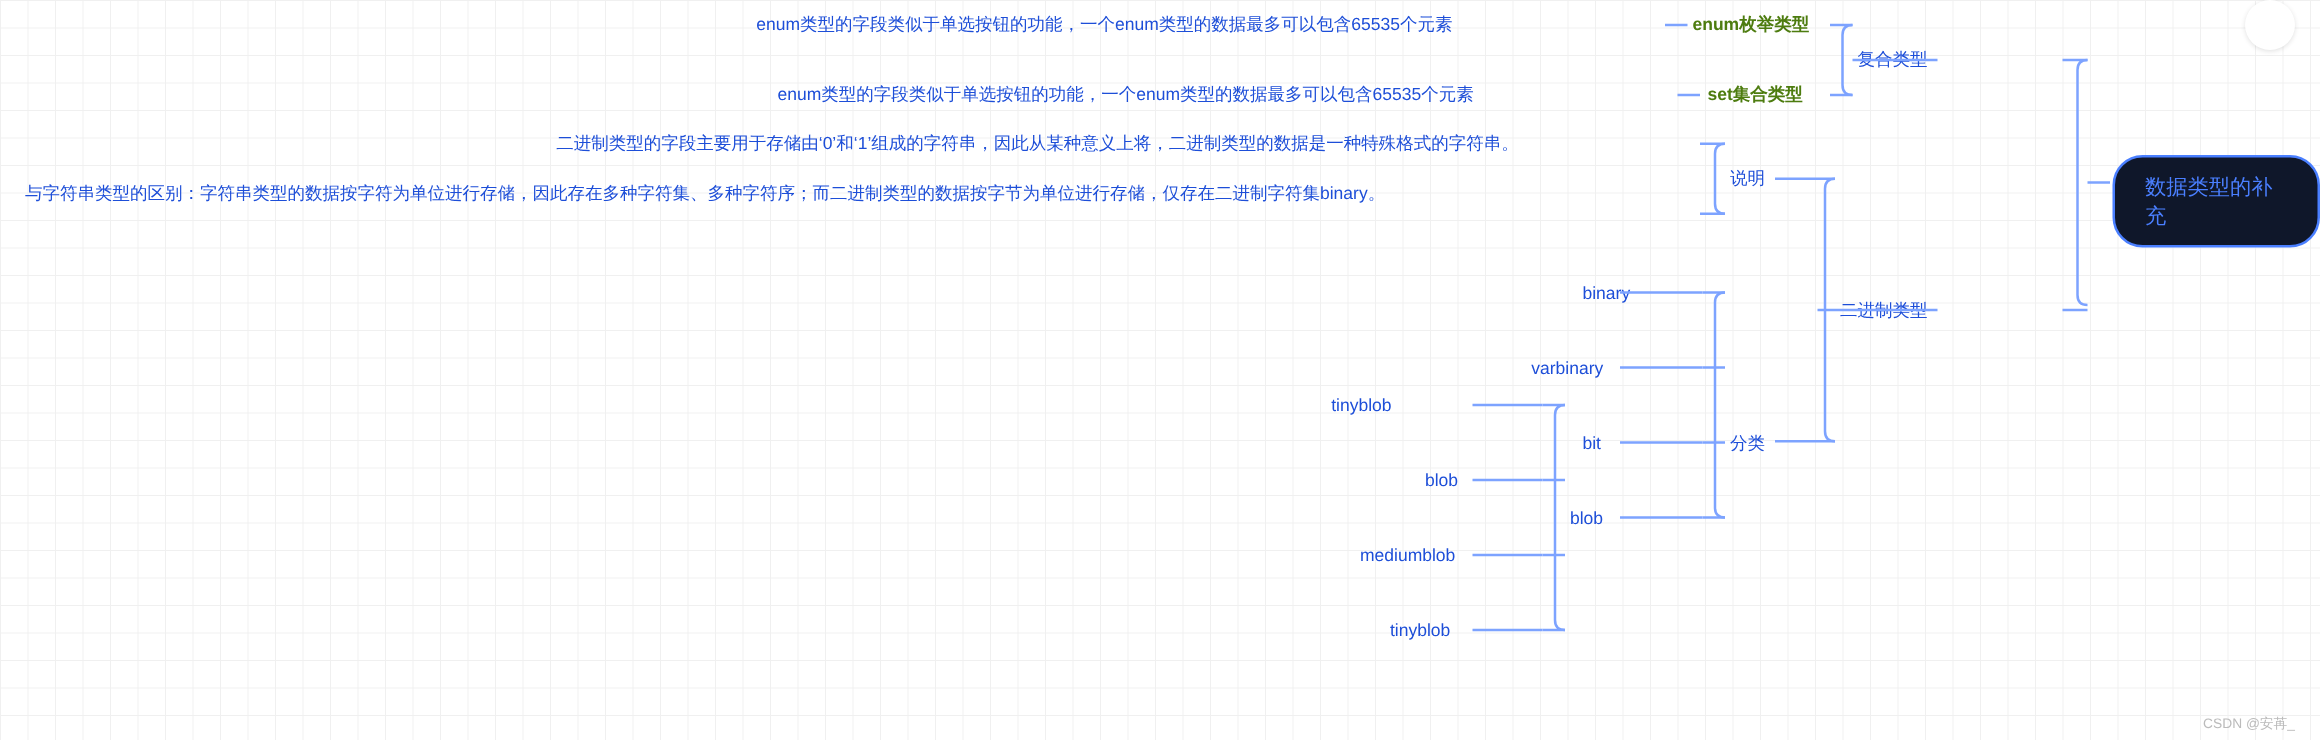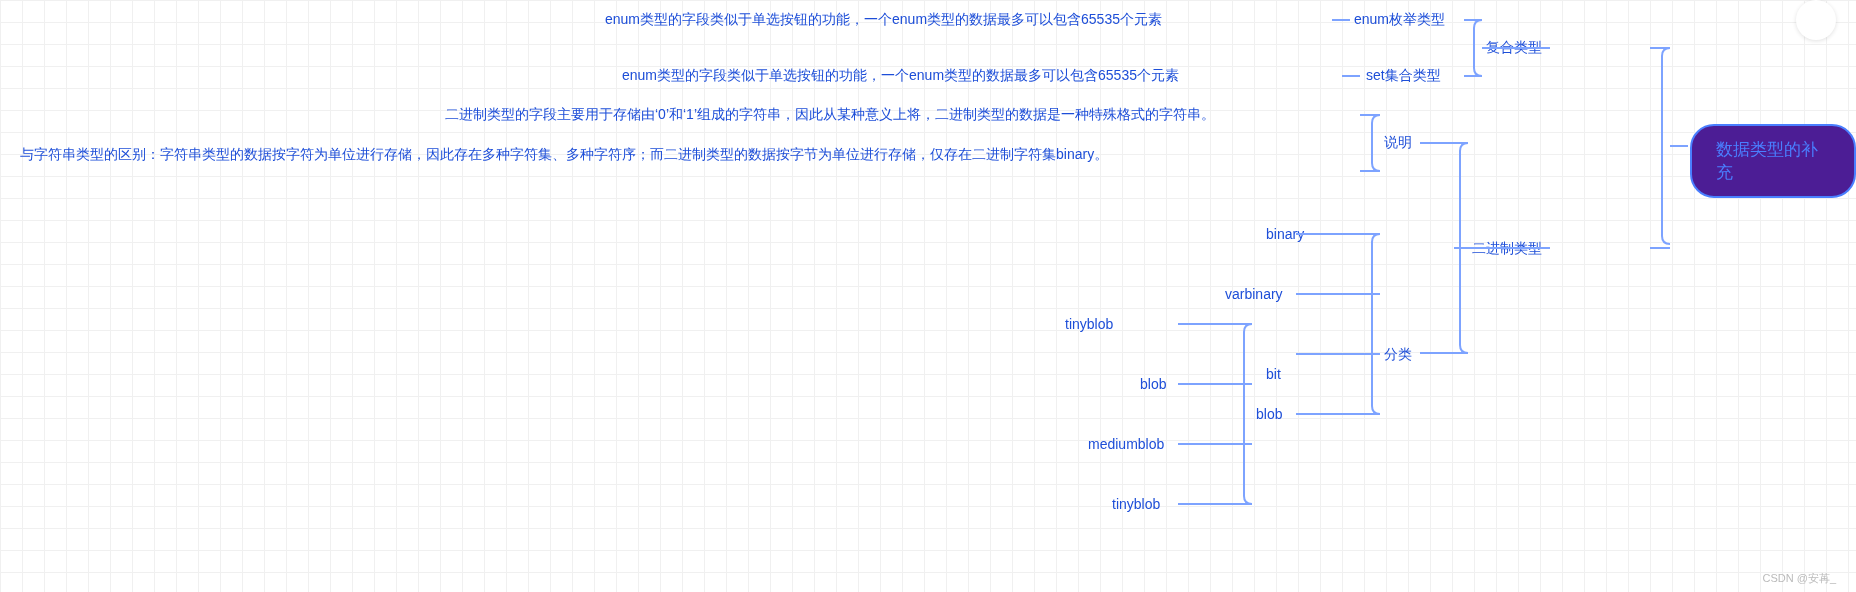--- a/index.html
+++ b/index.html
@@ -16,30 +16,30 @@
     height: 592px;
     position: relative;
     overflow: hidden;
   }
   .node {
     position: absolute;
     white-space: nowrap;
     line-height: 1.4;
     color: #1d4ed8;
   }
-  .bold { font-weight: 400; color: #1d4ed8; }
+  .bold { font-weight: 700; color: #4d7c0f; }
   .root-node {
     position: absolute;
     border: 2px solid #4a7fff;
     border-radius: 24px;
     padding: 12px 24px;
     color: #4a7fff;
     font-size: 17px;
     font-weight: 500;
-    background: #4c1d95;
+    background: #0f172a;
   }
   svg.connector {
     position: absolute;
     overflow: visible;
     pointer-events: none;
   }
   .watermark {
     position: absolute;
     font-size: 11px;
     color: #bbb;
@@ -70,21 +70,21 @@
 <div class="node" style="left:622px; top:66px;">enum类型的字段类似于单选按钮的功能，一个enum类型的数据最多可以包含65535个元素</div>
 
 <div class="node" style="left:1384px; top:133px;">说明</div>
 <div class="node" style="left:445px; top:105px;">二进制类型的字段主要用于存储由‘0’和‘1’组成的字符串，因此从某种意义上将，二进制类型的数据是一种特殊格式的字符串。</div>
 <div class="node" style="left:0px; top:145px;margin-left:20px;">与字符串类型的区别：字符串类型的数据按字符为单位进行存储，因此存在多种字符集、多种字符序；而二进制类型的数据按字节为单位进行存储，仅存在二进制字符集binary。</div>
 
 <div class="node" style="left:1384px; top:345px;">分类</div>
 
 <div class="node" style="left:1243px; top:225px;margin-left:23px;">binary</div>
 <div class="node" style="left:1225px; top:285px;">varbinary</div>
-<div class="node" style="left:1266px; top:345px;margin-top:20px;">bit</div>
+<div class="node" style="left:1266px; top:345px;">bit</div>
 <div class="node" style="left:1256px; top:405px;">blob</div>
 
 <div class="node" style="left:1065px; top:315px;">tinyblob</div>
 <div class="node" style="left:1140px; top:375px;">blob</div>
 <div class="node" style="left:1088px; top:435px;">mediumblob</div>
 <div class="node" style="left:1112px; top:495px;">tinyblob</div>
 
 <svg class="connector" style="left:0; top:0; width:1856px; height:592px;">
   <g fill="none" stroke="#7da3ff" stroke-width="2">
 

